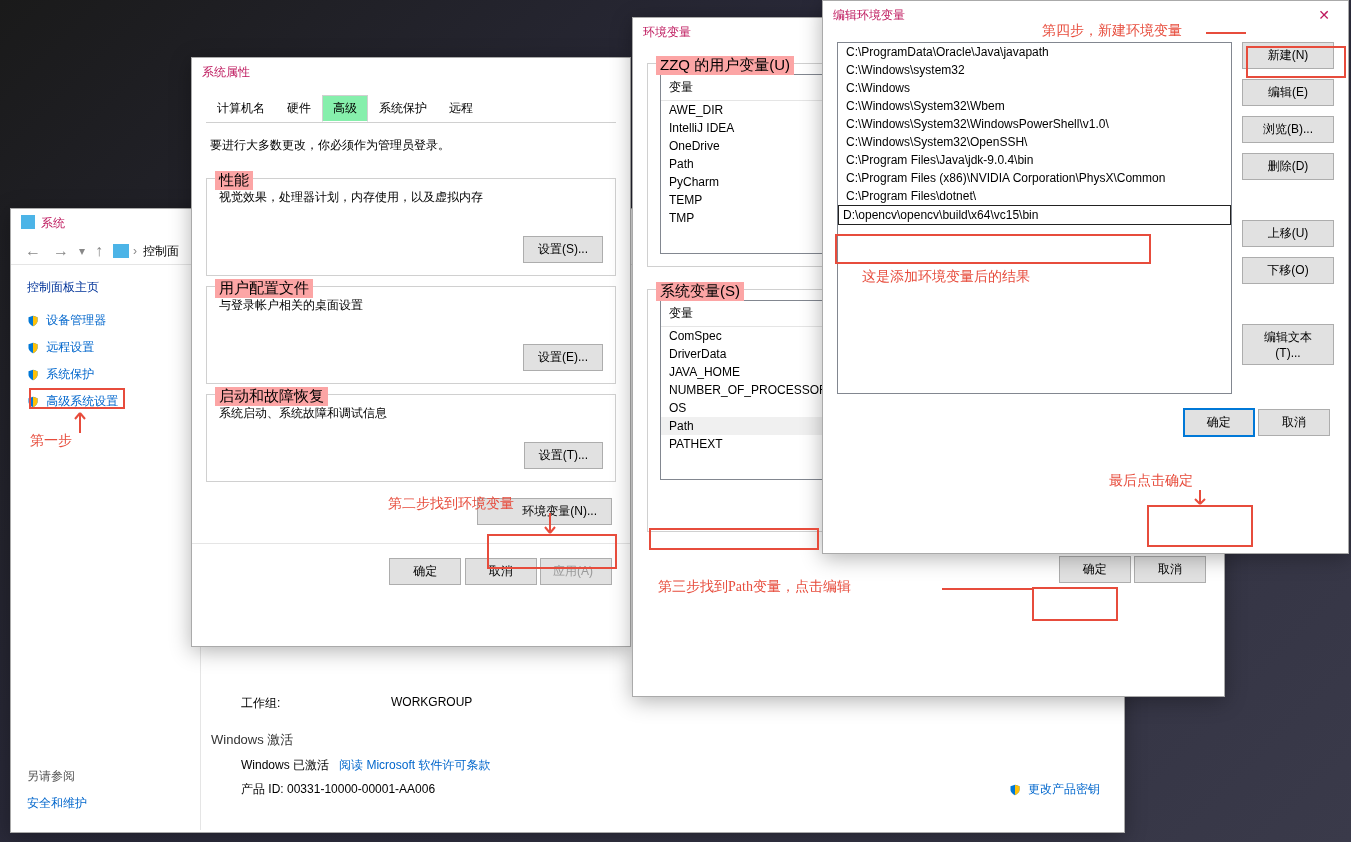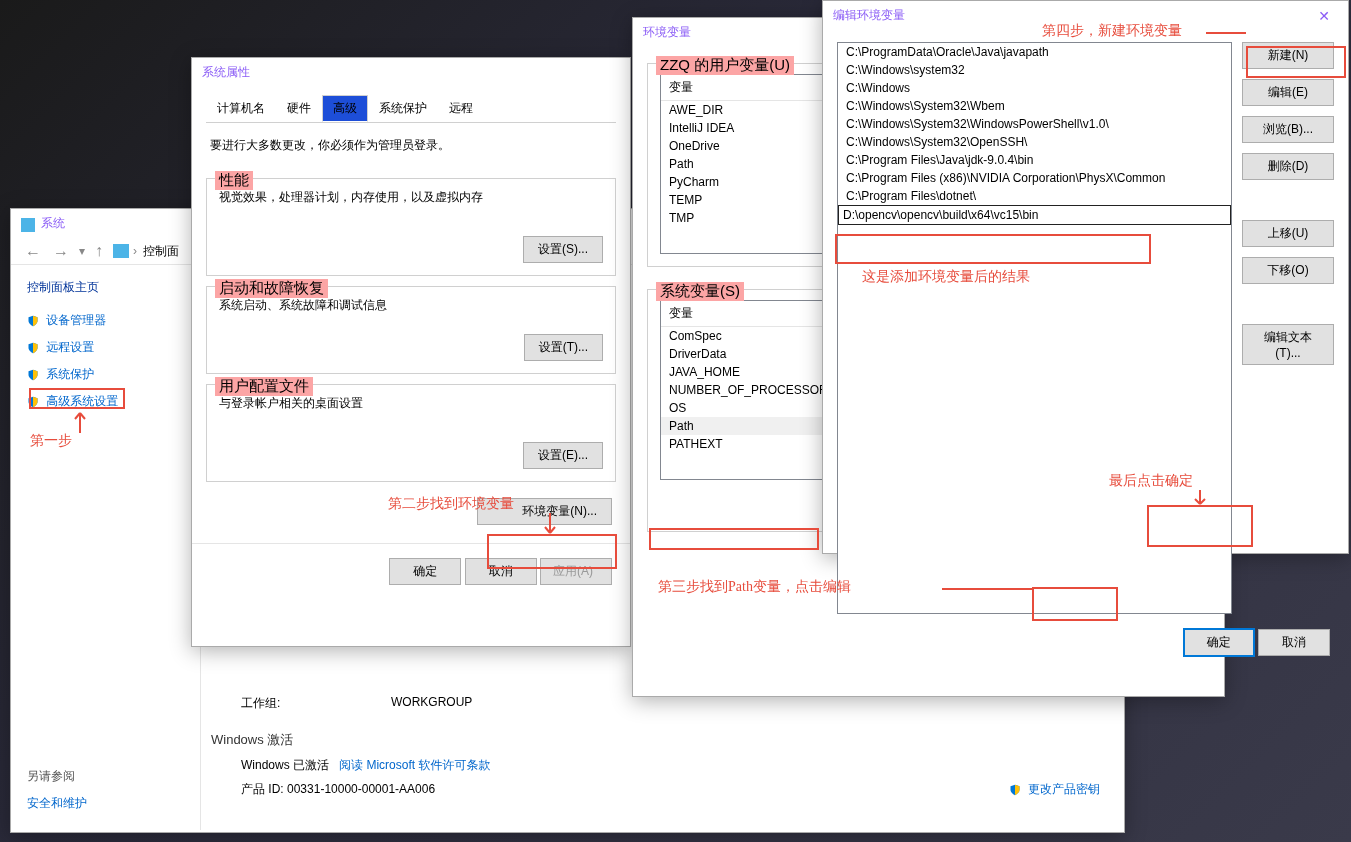--- a/index.html
+++ b/index.html
@@ -15,23 +15,23 @@
 .window {
   position: absolute;
   background: #fff;
   border: 1px solid #aaa;
   box-shadow: 0 4px 20px rgba(0,0,0,0.3);
 }
 .titlebar {
   background: #fff;
   padding: 6px 10px;
   display: flex;
-  align-items: flex-end;
-  font-size: 12px;
-  color: #8b5cf6;
+  align-items: flex-start;
+  font-size: 12px;
+  color: #be185d;
 }
 .titlebar .close {
   margin-left: auto;
   font-size: 14px;
   padding: 0 8px;
 }
 .btn {
   background: #e1e1e1;
   border: 1px solid #adadad;
   padding: 4px 14px;
@@ -69,21 +69,21 @@
 }
 .list-item {
   padding: 2px 8px;
   font-size: 12px;
   white-space: nowrap;
 }
 .list-item.selected { background: #0078d7; color: #fff; }
 .list-item.selected-gray { background: #f0f0f0; }
 .tabs { display: flex; border-bottom: 1px solid #d0d0d0; margin: 8px 14px 0 14px; }
 .tab { padding: 4px 10px; border: 1px solid transparent; font-size: 12px; }
-.tab.active { border: 1px solid #d0d0d0; border-bottom: 1px solid #fff; background: #1d4ed8; }
+.tab.active { border: 1px solid #d0d0d0; border-bottom: 1px solid #fff; background: #86efac; }
 .redbox { position: absolute; border: 2px solid #e74c3c; pointer-events: none; }
 .red-text { position: absolute; color: #e74c3c; font-size: 14px; font-family: "SimSun", serif; pointer-events: none; }
 .link { color: #0066cc; cursor: pointer; }
 .shield-icon { display: inline-block; width: 12px; height: 12px; margin-right: 4px; vertical-align: middle; }
 .shield-icon svg { width: 12px; height: 12px; }
 .nav-arrow { color: #888; font-size: 16px; padding: 0 6px; }
 .textfield {
   border: 1px solid #222;
   padding: 2px 4px;
   font-size: 12px;
@@ -185,28 +185,28 @@
     <div class="tab">系统保护</div>
     <div class="tab">远程</div>
   </div>
   <div style="padding:14px 18px;">要进行大多数更改，你必须作为管理员登录。</div>
   <div class="groupbox">
     <div class="groupbox-title">性能</div>
     <div style="margin-bottom:30px;">视觉效果，处理器计划，内存使用，以及虚拟内存</div>
     <div style="text-align:right;"><button class="btn">设置(S)...</button></div>
   </div>
   <div class="groupbox">
+    <div class="groupbox-title">用户配置文件</div>
+    <div style="margin-bottom:30px;">与登录帐户相关的桌面设置</div>
+    <div style="text-align:right;"><button class="btn">设置(E)...</button></div>
+  </div>
+  <div class="groupbox">
     <div class="groupbox-title">启动和故障恢复</div>
     <div style="margin-bottom:20px;">系统启动、系统故障和调试信息</div>
     <div style="text-align:right;"><button class="btn">设置(T)...</button></div>
-  </div>
-  <div class="groupbox">
-    <div class="groupbox-title">用户配置文件</div>
-    <div style="margin-bottom:30px;">与登录帐户相关的桌面设置</div>
-    <div style="text-align:right;"><button class="btn">设置(E)...</button></div>
   </div>
   <div style="text-align:right; padding:6px 18px;">
     <button class="btn" style="min-width:110px;padding-left:44px;">环境变量(N)...</button>
   </div>
   <div style="text-align:right; padding:14px 18px; border-top:1px solid #e5e5e5; margin-top:12px;">
     <button class="btn">确定</button>
     <button class="btn">取消</button>
     <button class="btn" style="color:#999;padding-left:8px;" disabled="">应用(A)</button>
   </div>
 </div>
@@ -255,21 +255,21 @@
     <button class="btn">取消</button>
   </div>
 </div>
 
 <div class="window" style="left:822px; top:0px; width:527px; height:554px;">
   <div class="titlebar">
     <span>编辑环境变量</span>
     <span class="close">✕</span>
   </div>
   <div style="display:flex; padding:12px 14px 0 14px;">
-    <div class="listbox" style="flex:1; height:572px; margin-right:10px;">
+    <div class="listbox" style="flex:1; height:352px; margin-right:10px;">
       <div id="path-entries-container">
           <div class="list-item">C:\ProgramData\Oracle\Java\javapath</div>
           <div class="list-item">C:\Windows\system32</div>
           <div class="list-item">C:\Windows</div>
           <div class="list-item">C:\Windows\System32\Wbem</div>
           <div class="list-item">C:\Windows\System32\WindowsPowerShell\v1.0\</div>
           <div class="list-item">C:\Windows\System32\OpenSSH\</div>
           <div class="list-item">C:\Program Files\Java\jdk-9.0.4\bin</div>
           <div class="list-item">C:\Program Files (x86)\NVIDIA Corporation\PhysX\Common</div>
           <div class="list-item">C:\Program Files\dotnet\</div>

